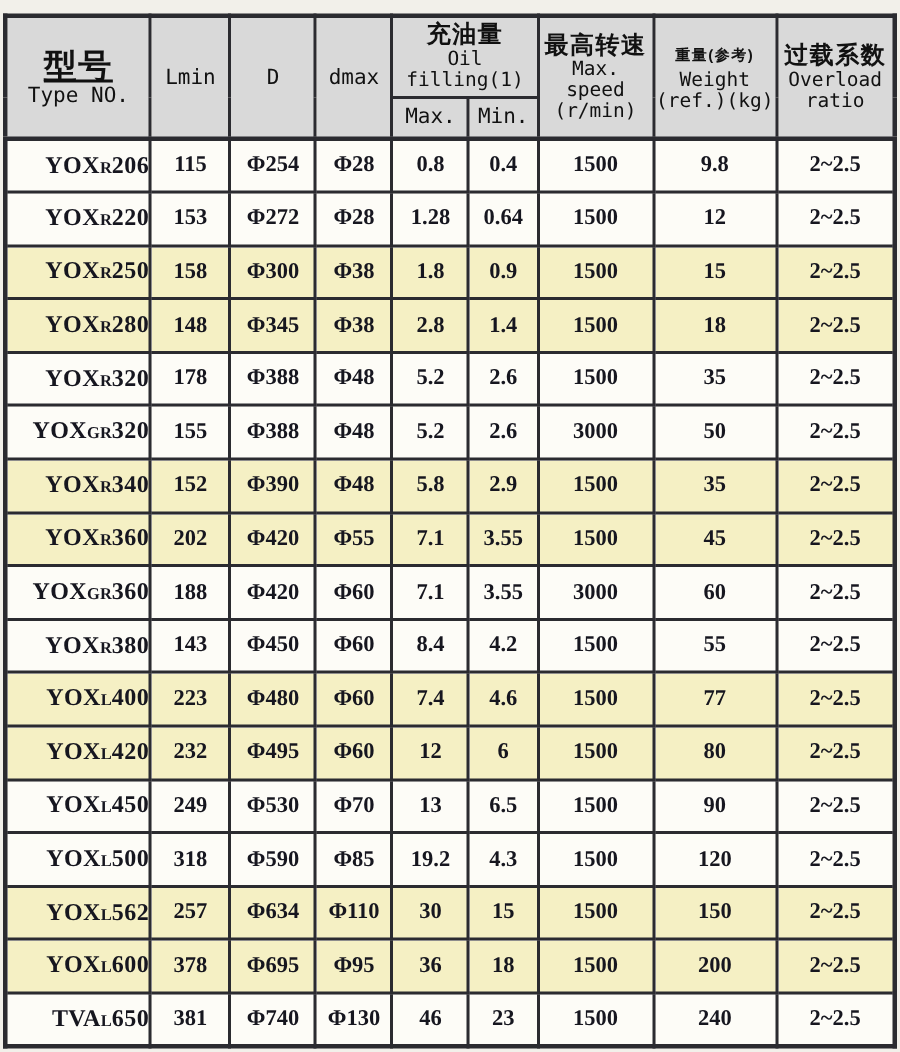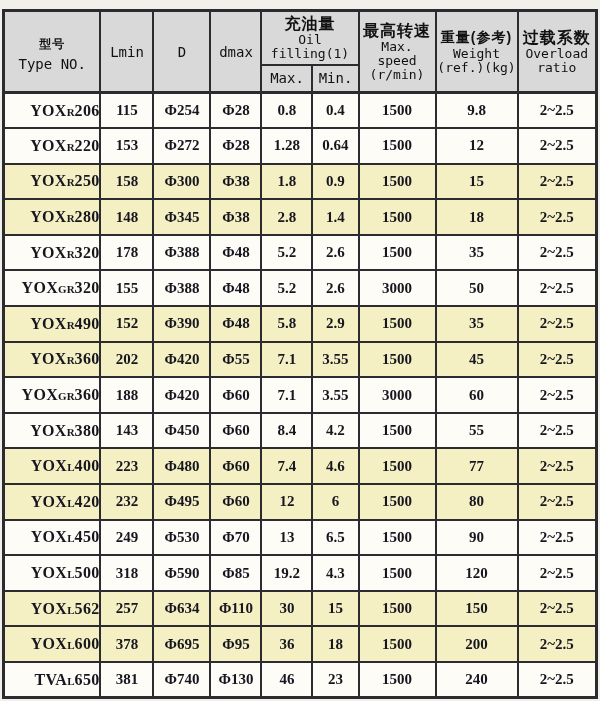--- a/index.html
+++ b/index.html
@@ -41,21 +41,21 @@
   thead tr.h1 th{height:54px;}
   thead tr.h2 th{height:28px;}
   thead{border-bottom:3px solid var(--border);}
   .cn{
     font-family:"Liberation Sans",sans-serif;
     font-weight:bold;
     font-size:16px;
     line-height:19px;
     letter-spacing:1px;
   }
-  .cn.big{font-size:12px;line-height:24px;}
+  .cn.big{font-size:22px;line-height:24px;text-decoration:underline;}
   .mono{
     font-family:"DejaVu Sans Mono",monospace;
     font-size:14px;
     line-height:16px;
   }
   .mono.sm{font-size:13px;line-height:14px;}
   tbody td{
     background:var(--rowbg);
     height:35.6px;
     font-family:"Liberation Serif",serif;
@@ -110,21 +110,21 @@
           <div class="cn">充油量</div>
           <div class="mono sm">Oil filling(1)</div>
         </th>
         <th rowspan="2">
           <div class="cn">最高转速</div>
           <div class="mono sm">Max.</div>
           <div class="mono sm">speed</div>
           <div class="mono sm">(r/min)</div>
         </th>
         <th rowspan="2">
-          <div class="cn" style="font-size:14px">重量(参考)</div>
+          <div class="cn" style="font-size:10px">重量(参考)</div>
           <div class="mono sm">Weight</div>
           <div class="mono sm">(ref.)(kg)</div>
         </th>
         <th rowspan="2">
           <div class="cn">过载系数</div>
           <div class="mono sm">Overload</div>
           <div class="mono sm">ratio</div>
         </th>
       </tr>
       <tr class="h2">
@@ -197,21 +197,21 @@
           <td>155</td>
           <td>Φ388</td>
           <td>Φ48</td>
           <td>5.2</td>
           <td>2.6</td>
           <td>3000</td>
           <td>50</td>
           <td>2~2.5</td>
         </tr>
         <tr class="hl">
-          <td class="type"><span>YOX</span><span class="sub">R</span><span>490</span></td>
+          <td class="type"><span>YOX</span><span class="sub">R</span><span>340</span></td>
           <td>152</td>
           <td>Φ390</td>
           <td>Φ48</td>
           <td>5.8</td>
           <td>2.9</td>
           <td>1500</td>
           <td>35</td>
           <td>2~2.5</td>
         </tr>
         <tr class="hl">

